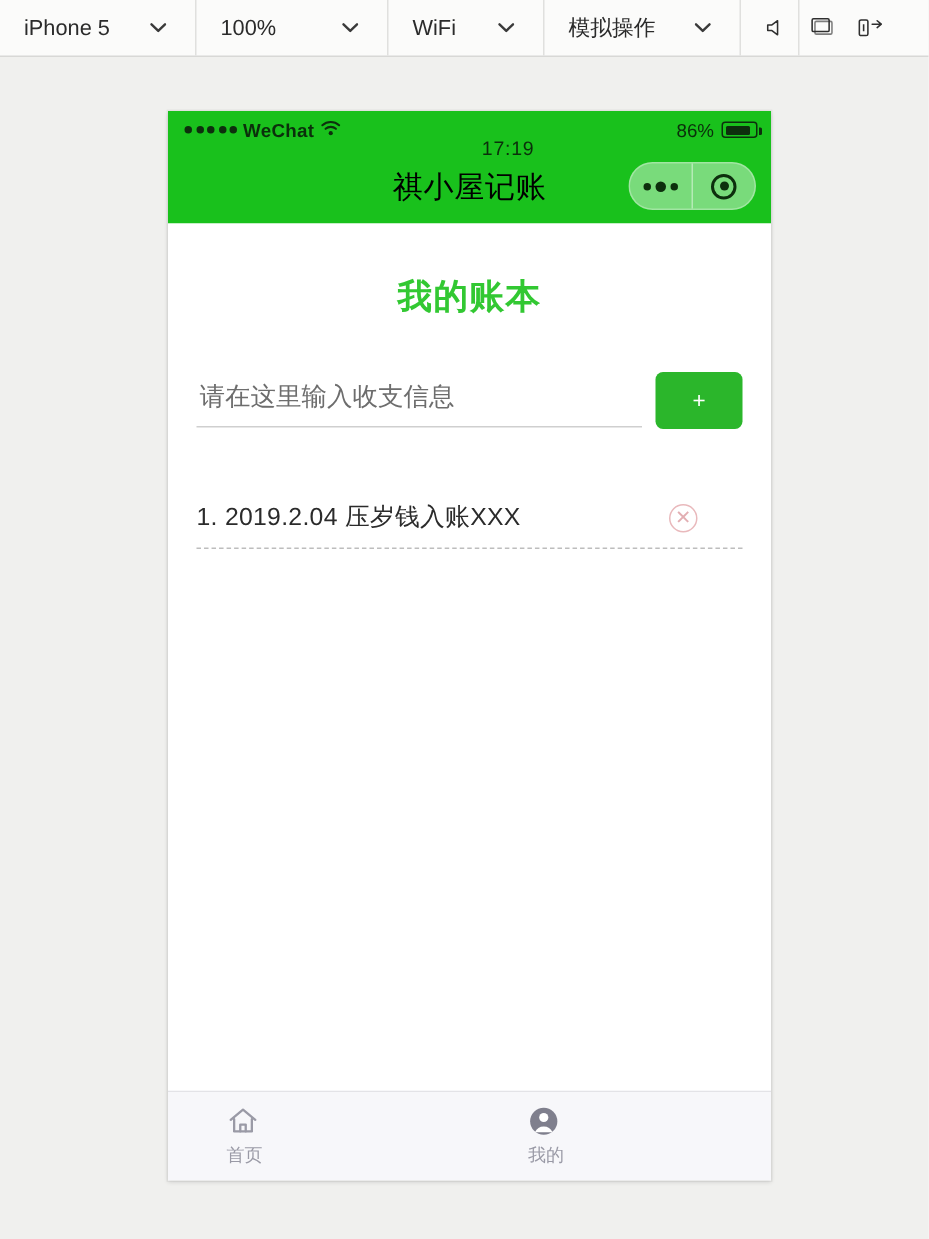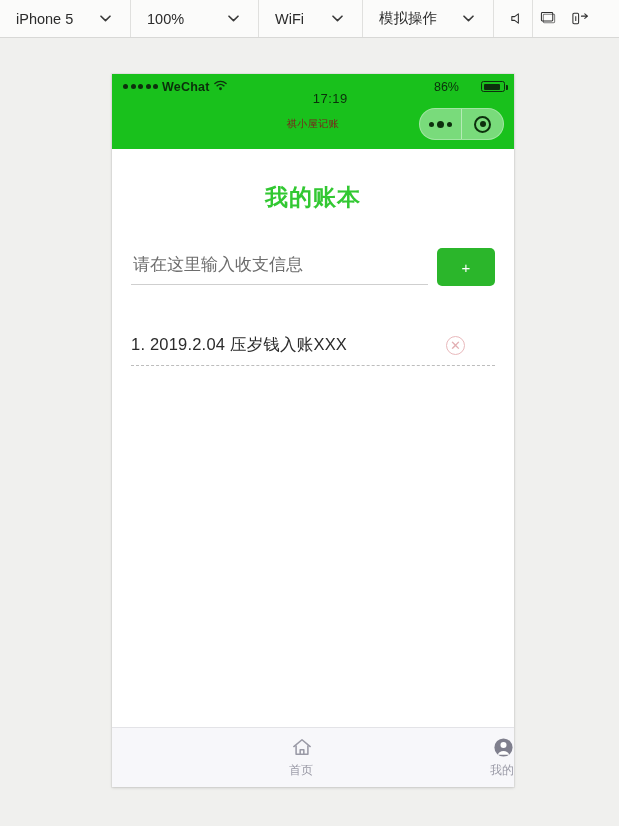--- a/index.html
+++ b/index.html
@@ -89,21 +89,21 @@
   #sb-left { display: flex; align-items: center; gap: 4px; font-weight: bold; }
   .dots { display: flex; gap: 2.5px; }
   .dots i {
     width: 5px; height: 5px;
     border-radius: 50%;
     background: #0d2f0d;
     display: block;
   }
   #sb-carrier { font-size: 12.5px; letter-spacing: 0.2px; }
   #sb-center { flex: 1; text-align: center; font-size: 13px; letter-spacing: 0.5px; margin-top: 24px; }
-  #sb-right { display: flex; align-items: center; gap: 22px; }
+  #sb-right { display: flex; align-items: center; gap: 5px; }
   #sb-battery-pct { font-size: 12.5px; }
   .battery {
     width: 24px; height: 11px;
     border: 1.5px solid #0d2f0d;
     border-radius: 2.5px;
     position: relative;
     padding: 1.5px;
   }
   .battery > i {
     display: block;
@@ -122,22 +122,22 @@
   }
 
   #navbar {
     height: 50px;
     position: relative;
     display: flex;
     align-items: center;
     justify-content: center;
   }
   #nav-title {
-    font-size: 10px;
-    color: #7f1d1d;
+    font-size: 20px;
+    color: #000000;
     font-weight: 500;
     letter-spacing: 0.5px;
   }
   #capsule {
     position: absolute;
     right: 10px; top: 50%;
     transform: translateY(-50%);
     width: 85px; height: 32px;
     border-radius: 16px;
     background: rgba(255,255,255,0.42);
@@ -254,24 +254,25 @@
     flex: 0 0 auto;
     height: 60px;
     background: #f7f7fa;
     border-top: 1px solid #e3e3e7;
     display: flex;
   }
   .tab {
     flex: 1;
     display: flex;
     flex-direction: column;
-    align-items: flex-end;
+    align-items: flex-start;
     justify-content: center;
     gap: 4px;
     cursor: pointer;
+    margin-left: 39px;
   }
   .tab-label { font-size: 12px; color: #9a9aa6; }
   .tab-ico { height: 22px; display: flex; align-items: center; }
 </style>
 </head>
 <body>
 
 <div id="toolbar">
 
   <div class="tb-select" id="sel-device">

